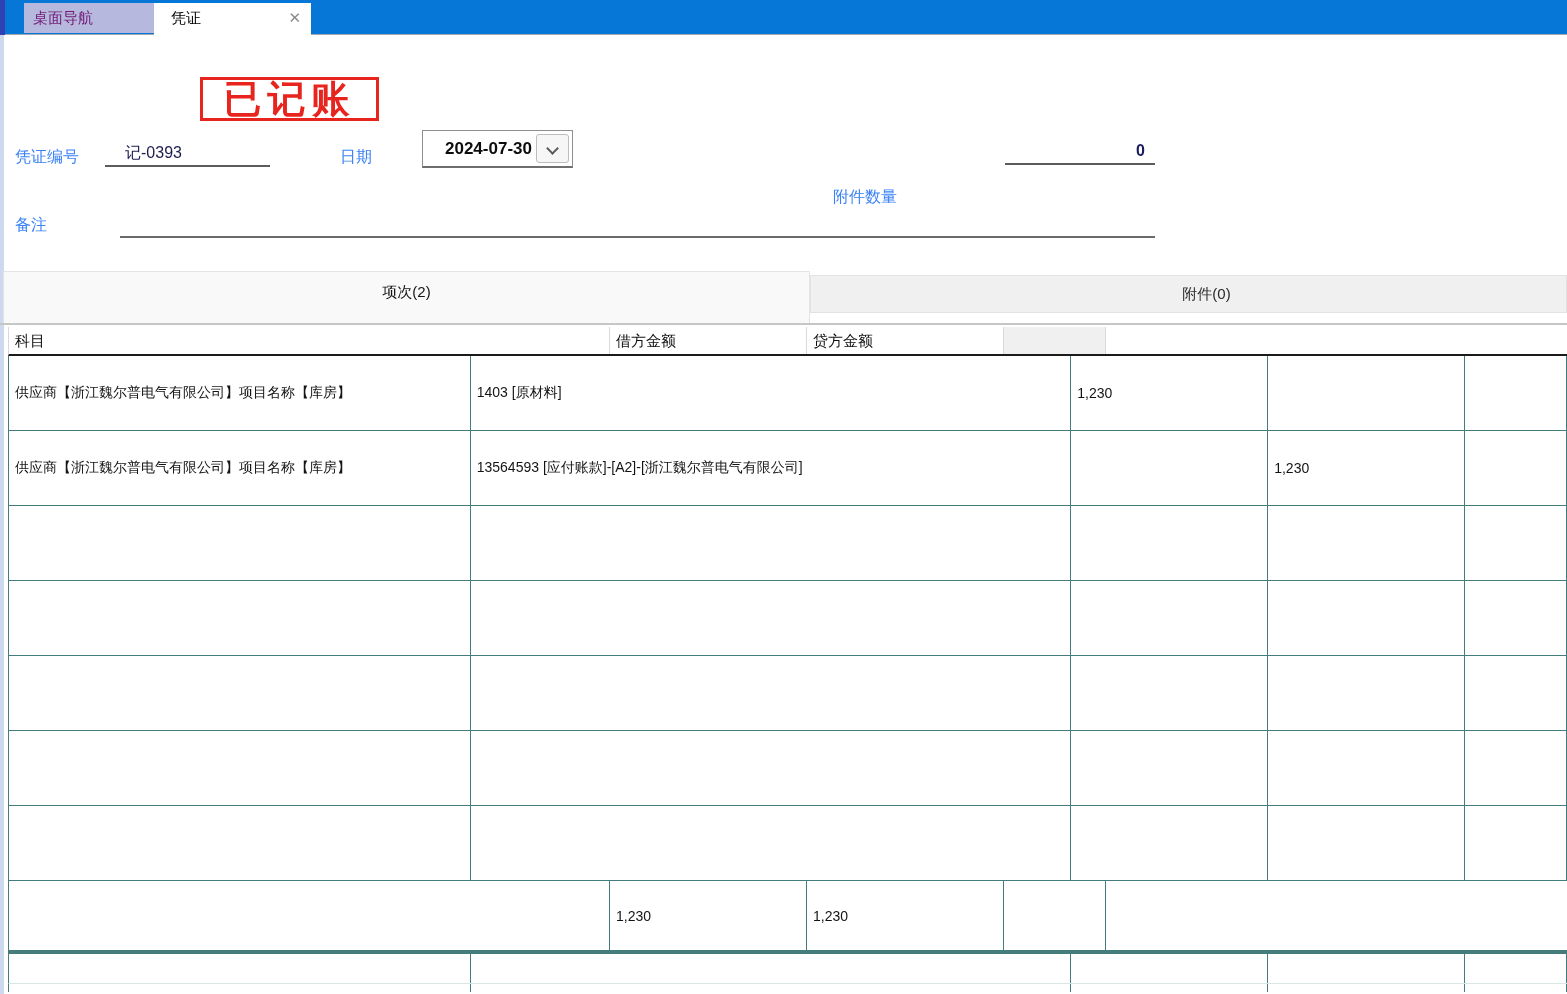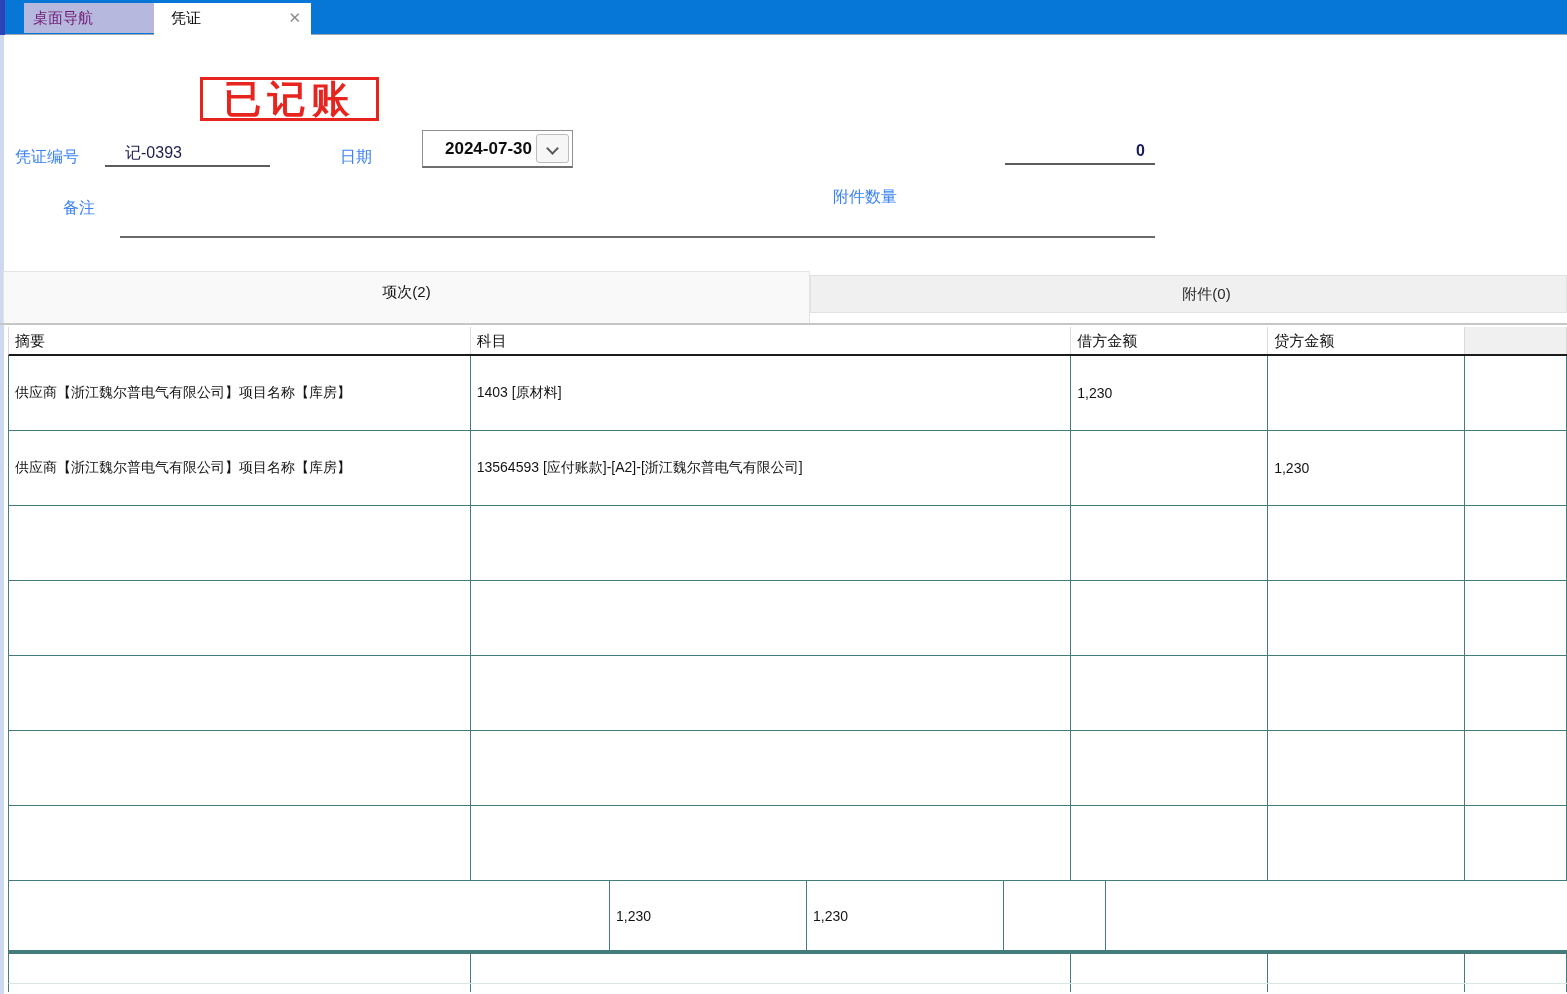--- a/index.html
+++ b/index.html
@@ -93,35 +93,34 @@
 <div class="abs combo">
   <div class="combo-text">2024-07-30</div>
   <div class="combo-btn">
     <div class="chev"></div>
   </div>
 </div>
 
 <div class="abs flabel" style="left:833px; top:145px;margin-top:40px;">附件数量</div>
 <div class="abs ufield att-cnt">0</div>
 
-<div class="abs flabel" style="left:15px; top:196px;margin-left:48px;">备注</div>
+<div class="abs flabel" style="left:15px; top:213px;">备注</div>
 <div class="abs remarks"></div>
 
 <div class="abs stab-active">
   <span>项次(2)</span>
 </div>
 <div class="abs stab-inactive">
   <span>附件(0)</span>
 </div>
 <div class="abs tabline"></div>
 
 <div class="abs grid">
 
   <div class="trow thead-row">
-    <div class="tcell c1">摘要</div>
     <div class="tcell c2">科目</div>
     <div class="tcell c3">借方金额</div>
     <div class="tcell c4">贷方金额</div>
     <div class="tcell c5 hdr-extra"></div>
   </div>
 
   <div class="trow body-row">
     <div class="tcell c1">供应商【浙江魏尔普电气有限公司】项目名称【库房】</div>
     <div class="tcell c2">1403 [原材料]</div>
     <div class="tcell c3 num">1,230</div>

